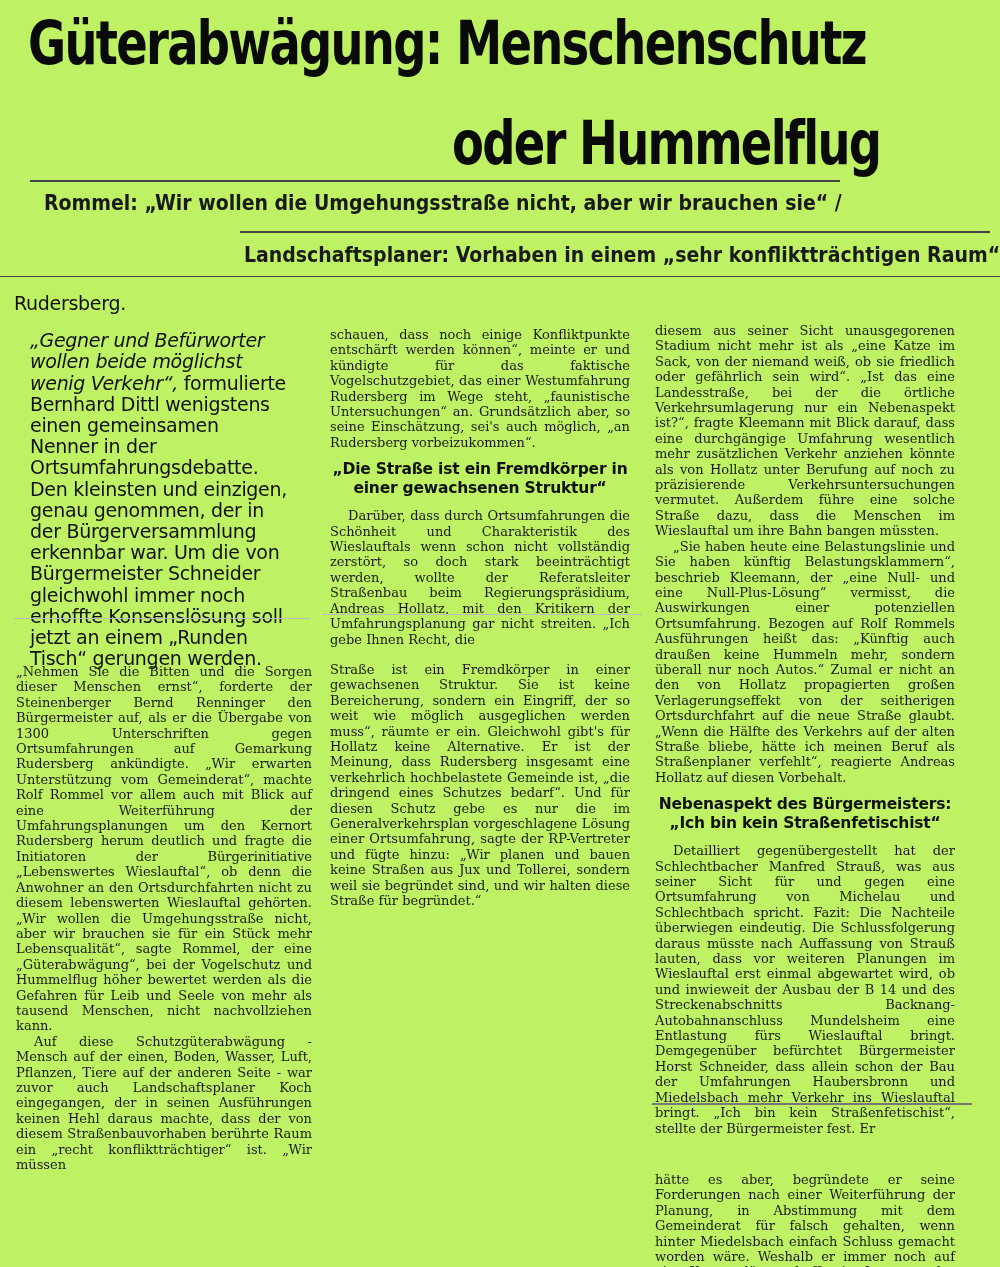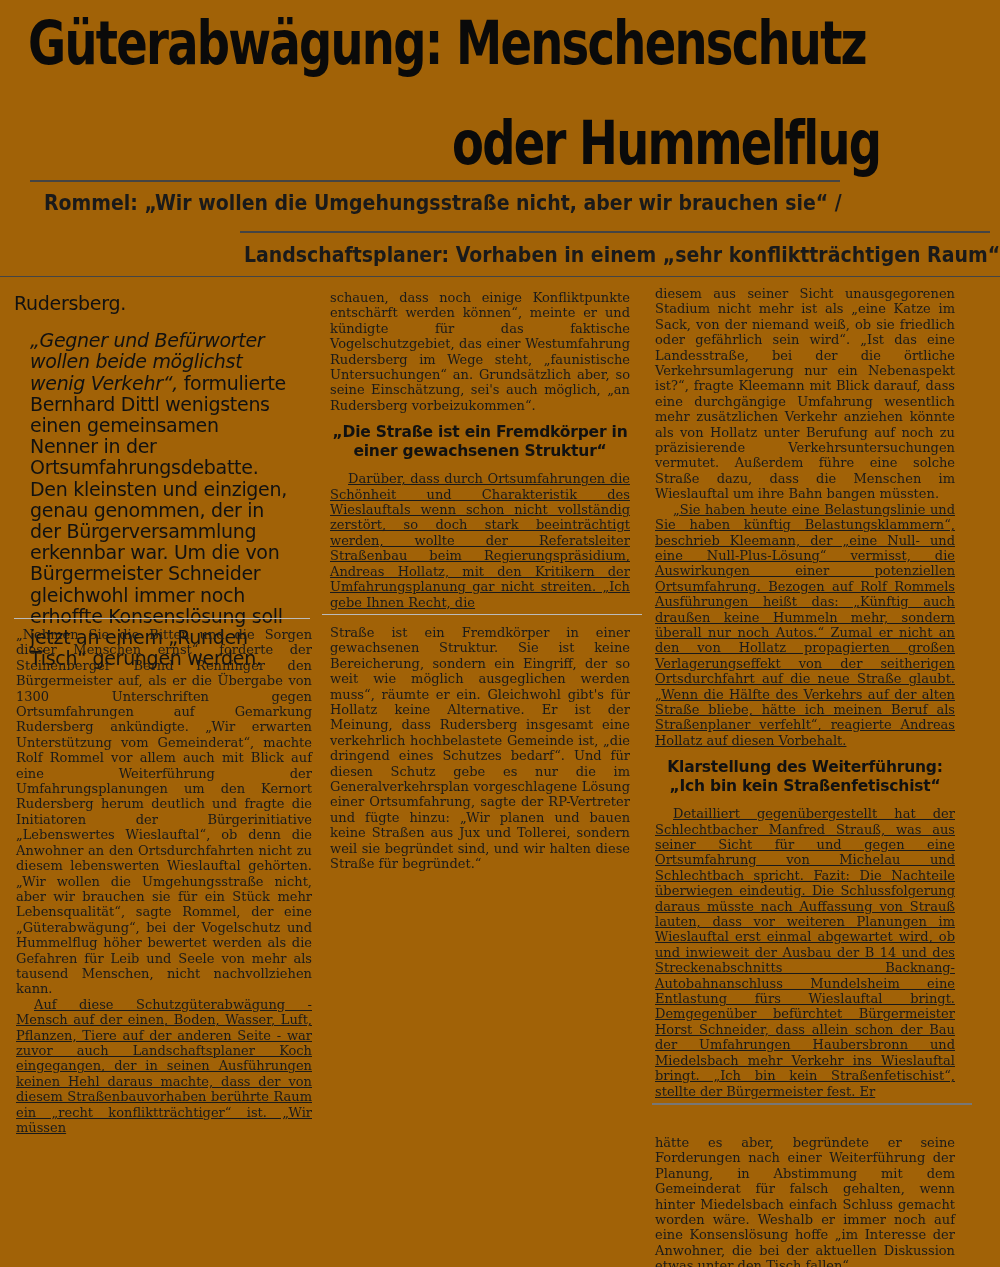--- a/index.html
+++ b/index.html
@@ -1,38 +1,38 @@
 <!DOCTYPE html>
 <html><head>
 <meta charset="utf-8">
 <style>
   html, body { margin: 0; padding: 0; background: #ffffff; }
   body { width: 1000px; height: 1267px; position: relative; overflow: hidden; color: #111; }
-  .page { position: absolute; left: 0; top: 0; width: 1000px; height: 1267px; background: #a16207; }
+  .page { position: absolute; left: 0; top: 0; width: 1000px; height: 1267px; background: #bef264; }
 
   .headline {
     position: absolute; font-family: "DejaVu Sans Condensed", "DejaVu Sans", sans-serif;
     font-weight: bold; color: #0a0a0a; letter-spacing: -2px; white-space: nowrap; margin: 0;
     transform-origin: left top;
   }
   #hl1 { left: 28px; top: 8px; font-size: 60px; transform: scaleX(0.86); }
   #hl2 { left: 452px; top: 108px; font-size: 60px; transform: scaleX(0.86); }
 
   .rule { position: absolute; height: 0; border-top: 2px solid #444; }
 
   .subline {
     position: absolute; font-family: "DejaVu Sans", sans-serif; font-size: 22px; color: #1a1a1a;
     white-space: nowrap; transform-origin: left top; transform: scaleX(0.86); margin: 0;
   }
   #sub1 { left: 44px; top: 190px; }
   #sub2 { left: 244px; top: 242px; }
 
-  .col { position: absolute; font-family: "DejaVu Serif", serif; font-size: 13px; line-height: 15.4px; color: #1a1a1a; text-align: justify; hyphens: manual; }
+  .col { position: absolute; font-family: "DejaVu Serif", serif; font-size: 13px; line-height: 15.4px; color: #1a1a1a; text-align: justify; hyphens: manual; margin-top: 37px; }
   .col p { margin: 0; }
-  .col p.indent { text-indent: 18px; text-decoration: underline; }
+  .col p.indent { text-indent: 18px; }
 
   .lead {
     position: absolute; left: 14px; top: 293px; width: 292px;
     font-family: "DejaVu Sans", sans-serif; font-weight: normal; font-size: 19px; line-height: 21.2px; color: #111;
     letter-spacing: -0.3px;
   }
   .lead p { margin: 16px; }
   .lead .place { display: block; }
   .lead em { font-style: italic; }
 
@@ -83,21 +83,21 @@
 
   <div class="sep" style="left:322px; top:614px; width:320px;"></div>
 
   <div id="c2b" class="col">
     <p>Straße ist ein Fremdkörper in einer gewachsenen Struktur. Sie ist keine Bereicherung, sondern ein Eingriff, der so weit wie möglich ausgeglichen werden muss“, räumte er ein. Gleichwohl gibt's für Hollatz keine Alternative. Er ist der Meinung, dass Rudersberg insgesamt eine verkehrlich hochbelastete Gemeinde ist, „die dringend eines Schutzes bedarf“. Und für diesen Schutz gebe es nur die im Generalverkehrsplan vorgeschlagene Lösung einer Ortsumfahrung, sagte der RP-Vertreter und fügte hinzu: „Wir planen und bauen keine Straßen aus Jux und Tollerei, sondern weil sie begründet sind, und wir halten diese Straße für begründet.“</p>
   </div>
 
   <div id="c3a" class="col">
     <p>diesem aus seiner Sicht unausgegorenen Stadium nicht mehr ist als „eine Katze im Sack, von der niemand weiß, ob sie friedlich oder gefährlich sein wird“. „Ist das eine Landesstraße, bei der die örtliche Verkehrsumlagerung nur ein Nebenaspekt ist?“, fragte Kleemann mit Blick darauf, dass eine durchgängige Umfahrung wesentlich mehr zusätzlichen Verkehr anziehen könnte als von Hollatz unter Berufung auf noch zu präzisierende Verkehrsuntersuchungen vermutet. Außerdem führe eine solche Straße dazu, dass die Menschen im Wieslauftal um ihre Bahn bangen müssten.</p>
     <p class="indent">„Sie haben heute eine Belastungslinie und Sie haben künftig Belastungsklammern“, beschrieb Kleemann, der „eine Null- und eine Null-Plus-Lösung“ vermisst, die Auswirkungen einer potenziellen Ortsumfahrung. Bezogen auf Rolf Rommels Ausführungen heißt das: „Künftig auch draußen keine Hummeln mehr, sondern überall nur noch Autos.“ Zumal er nicht an den von Hollatz propagierten großen Verlagerungseffekt von der seitherigen Ortsdurchfahrt auf die neue Straße glaubt. „Wenn die Hälfte des Verkehrs auf der alten Straße bliebe, hätte ich meinen Beruf als Straßenplaner verfehlt“, reagierte Andreas Hollatz auf diesen Vorbehalt.</p>
-    <div class="subhead">Klarstellung des Weiterführung: „Ich bin kein Straßenfetischist“</div>
+    <div class="subhead">Nebenaspekt des Bürgermeisters: „Ich bin kein Straßenfetischist“</div>
     <p class="indent">Detailliert gegenübergestellt hat der Schlechtbacher Manfred Strauß, was aus seiner Sicht für und gegen eine Ortsumfahrung von Michelau und Schlechtbach spricht. Fazit: Die Nachteile überwiegen eindeutig. Die Schlussfolgerung daraus müsste nach Auffassung von Strauß lauten, dass vor weiteren Planungen im Wieslauftal erst einmal abgewartet wird, ob und inwieweit der Ausbau der B 14 und des Streckenabschnitts Backnang-Autobahnanschluss Mundelsheim eine Entlastung fürs Wieslauftal bringt. Demgegenüber befürchtet Bürgermeister Horst Schneider, dass allein schon der Bau der Umfahrungen Haubersbronn und Miedelsbach mehr Verkehr ins Wieslauftal bringt. „Ich bin kein Straßenfetischist“, stellte der Bürgermeister fest. Er</p>
   </div>
 
   <div class="sep" style="left:652px; top:1103px; width:320px; border-top:2px solid #777;"></div>
 
   <div id="c3b" class="col">
     <p>hätte es aber, begründete er seine Forderungen nach einer Weiterführung der Planung, in Abstimmung mit dem Gemeinderat für falsch gehalten, wenn hinter Miedelsbach einfach Schluss gemacht worden wäre. Weshalb er immer noch auf eine Konsenslösung hoffe „im Interesse der Anwohner, die bei der aktuellen Diskussion etwas unter den Tisch fallen“.</p>
   </div>
 
 </div>

